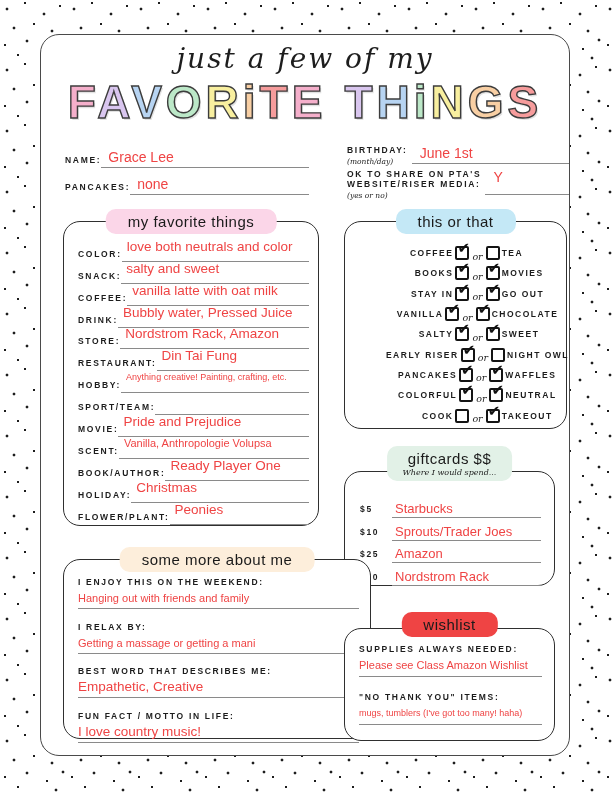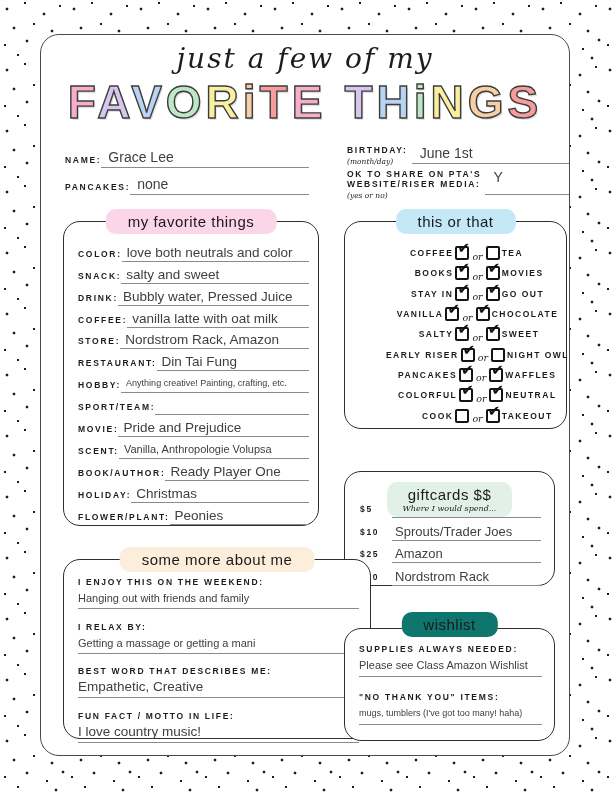--- a/index.html
+++ b/index.html
@@ -48,52 +48,52 @@
   .header-left  { position:absolute; left:24px;  top:114px; width:244px; }
   .header-right { position:absolute; left:306px; top:110px; width:222px; }
   .hrow { display:flex; align-items:flex-end; margin-bottom:8px;justify-content:space-between; }
   .hrow2 { display:flex; align-items:flex-start; margin-bottom:3px; }
   .lbl {
     font-size:8.5px; font-weight:bold; letter-spacing:1.7px;
     color:#1c1c1c; white-space:nowrap;
   }
   .hrow .lbl { padding-bottom:3px; }
   .uline { border-bottom:1.4px solid #8a8a8a; }
-  .value { color:#404040; }
+  .value { color:#ef4444; }
   .hval { flex:1; font-size:14px; padding:0 2px 2px 7px; white-space:nowrap; }
   .lblstack { display:flex; flex-direction:column; flex:0 0 auto; }
   .lblstack .lbl { line-height:10.5px; }
   .note {
     font-family:"DejaVu Serif", serif; font-style:italic;
     font-size:7.5px; color:#222; margin-top:1px;
   }
   .hval2 { flex:1; font-size:14px; padding:0 2px 0 8px; height:19px; margin-left:4px; white-space:nowrap; }
   
   .box { position:absolute; background:#fff; border:1.4px solid #2f2f2f; border-radius:17px; }
   #box-fav   { left:22px;  top:186px; width:256px; height:305px; }
   #box-tot   { left:303px; top:186px; width:223px; height:208px; }
   #box-gift  { left:303px; top:436px; width:211px; height:115px; }
   #box-about { left:22px;  top:524px; width:308px; height:180px; }
   #box-wish  { left:303px; top:593px; width:211px; height:113px; }
   .pill {
     position:absolute; top:-13px; left:50%; transform:translateX(-50%);
     padding:4px 22px; border-radius:10px; font-size:15px; color:#1a1a1a;
     letter-spacing:0.5px; white-space:nowrap; text-align:center; z-index:2;
   }
-  #pill-gift { top:-26px; padding:4px 16px;margin-top:36px; }
+  #pill-gift { top:-26px; padding:4px 16px; }
   #pill-wish { top:-17px; }
   .pill-sub {
     display:block; font-family:"DejaVu Serif", serif; font-style:italic;
     font-size:8px; letter-spacing:0; margin-top:1px;
   }
   
   #fav-rows { position:absolute; left:14px; right:9px; top:18px; }
   .frow { display:flex; align-items:flex-end; height:21.9px; }
   .frow .lbl { padding-bottom:3px; flex:0 0 auto; }
-  .fval { flex:1; white-space:nowrap; padding:0 2px 0 5px; line-height:17px; overflow:hidden; }
+  .fval { flex:1; white-space:nowrap; padding:0 2px 6px 5px; line-height:17px; overflow:hidden; }
   
   #tot-rows { position:absolute; left:9px; right:9px; top:21px; }
   .trow { display:flex; align-items:center; justify-content:center; height:20.3px; }
   .tlbl { font-size:8.5px; font-weight:bold; letter-spacing:1.5px; color:#1c1c1c; white-space:nowrap; }
   .tlbl.left  { flex:1; text-align:right;margin-left:44px; }
   .tlbl.right { flex:1; text-align:left; }
   .cb {
     width:14px; height:14px; border:2px solid #141414; border-radius:2px;
     margin:0 2px; position:relative; background:#fff; flex:0 0 auto;
   }
@@ -166,26 +166,26 @@
     <div id="fav-rows">
         <div class="frow">
           <span class="lbl">COLOR:</span>
           <span class="value uline fval v13">love both neutrals and color</span>
         </div>
         <div class="frow">
           <span class="lbl">SNACK:</span>
           <span class="value uline fval v13">salty and sweet</span>
         </div>
         <div class="frow">
+          <span class="lbl">COFFEE:</span>
+          <span class="value uline fval v13">vanilla latte with oat milk</span>
+        </div>
+        <div class="frow">
           <span class="lbl">DRINK:</span>
           <span class="value uline fval v13">Bubbly water, Pressed Juice</span>
-        </div>
-        <div class="frow">
-          <span class="lbl">COFFEE:</span>
-          <span class="value uline fval v13">vanilla latte with oat milk</span>
         </div>
         <div class="frow">
           <span class="lbl">STORE:</span>
           <span class="value uline fval v13">Nordstrom Rack, Amazon</span>
         </div>
         <div class="frow">
           <span class="lbl">RESTAURANT:</span>
           <span class="value uline fval v13">Din Tai Fung</span>
         </div>
         <div class="frow">
@@ -359,21 +359,21 @@
           <span class="value uline aval v13">Empathetic, Creative</span>
         </div>
         <div class="agroup">
           <span class="lbl">FUN FACT / MOTTO IN LIFE:</span>
           <span class="value uline aval v13">I love country music!</span>
         </div>
       </div>
   </div>
 
   <div class="box" id="box-wish">
-    <div class="pill" id="pill-wish" style="background: #0f766e;">wishlist</div>
+    <div class="pill" id="pill-wish" style="background: #ef4444;">wishlist</div>
     <div id="wish-groups">
         <div class="wgroup">
           <span class="lbl">SUPPLIES ALWAYS NEEDED:</span>
           <span class="value uline wval v11">Please see Class Amazon Wishlist</span>
         </div>
         <div class="wgroup">
           <span class="lbl">"NO THANK YOU" ITEMS:</span>
           <span class="value uline wval v9">mugs, tumblers (I've got too many! haha)</span>
         </div>
       </div>

